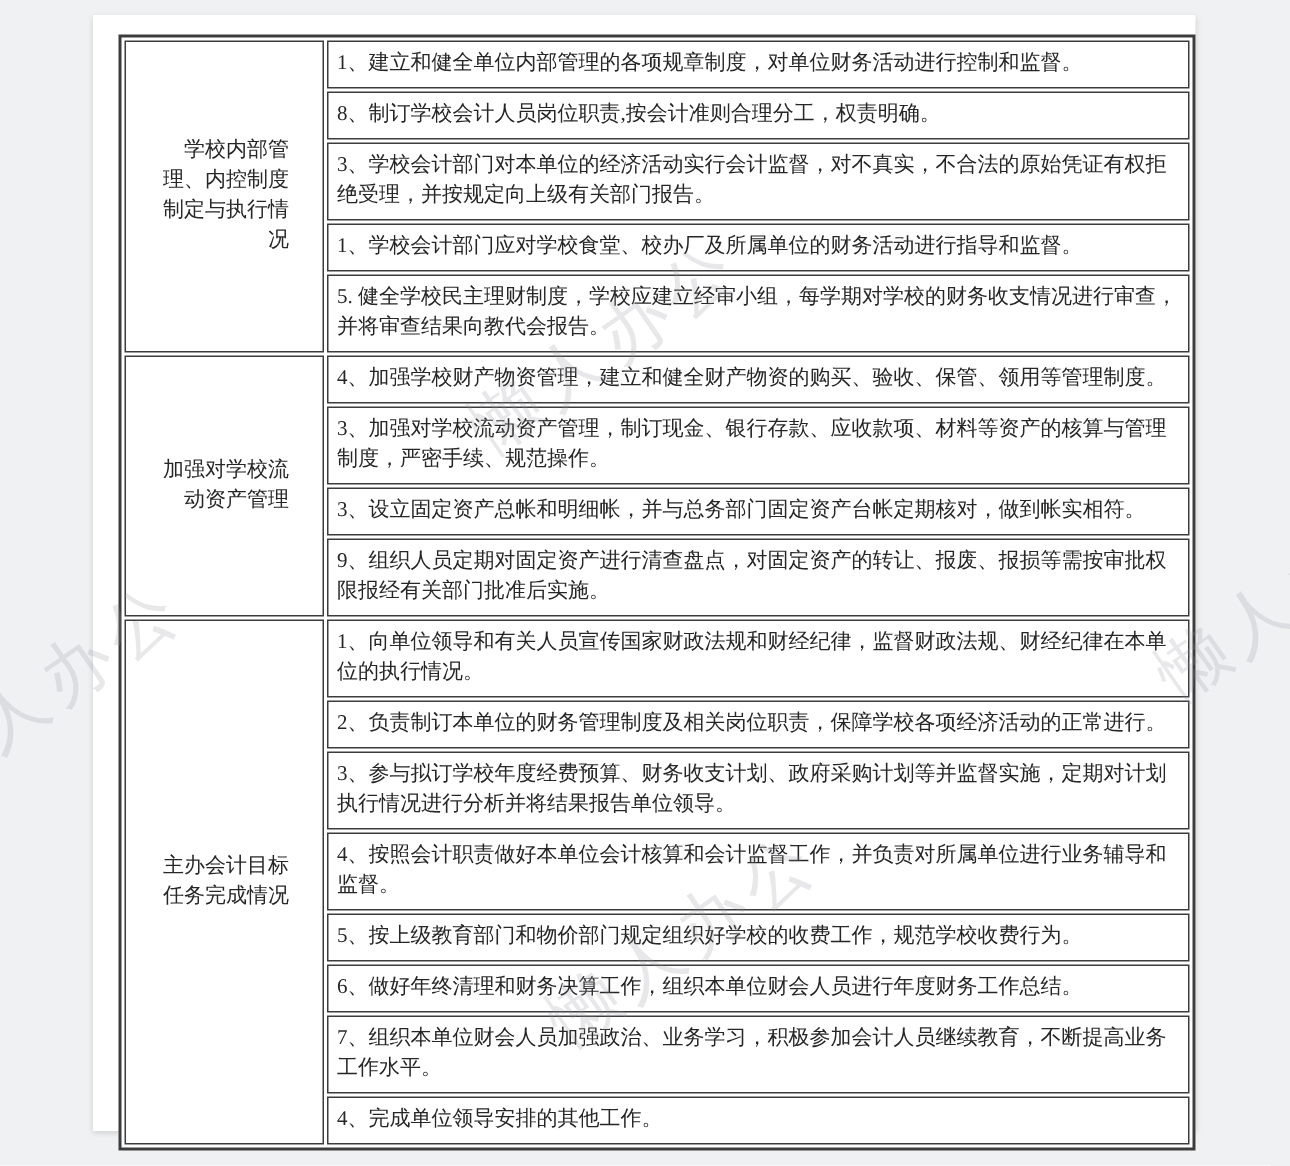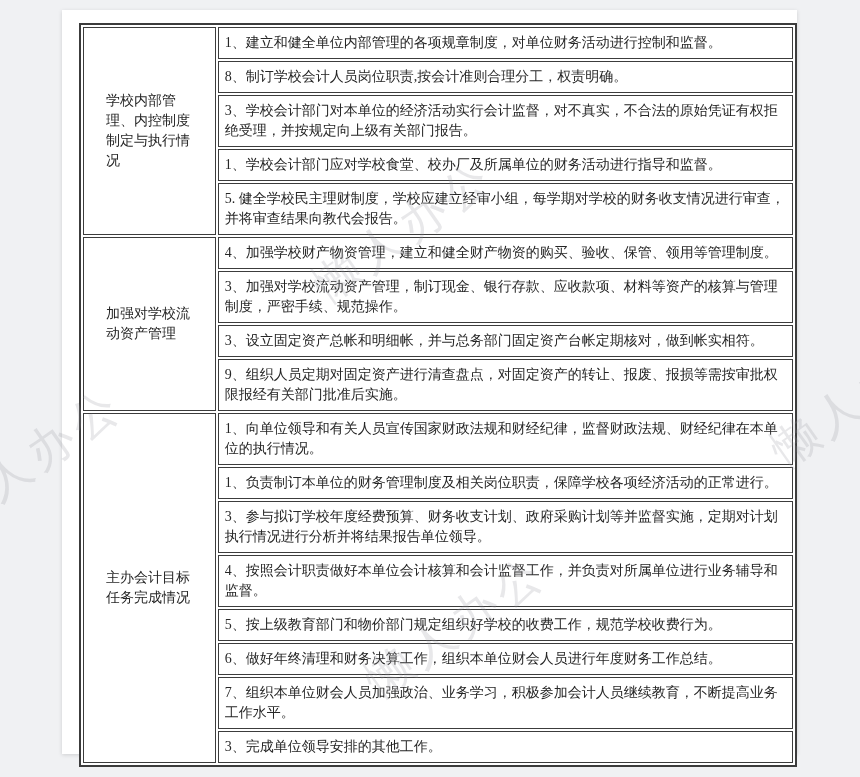--- a/index.html
+++ b/index.html
@@ -29,21 +29,21 @@
     border:1px solid #3c3c3c;
     background:#ffffff;
     color:#262626;
     font-size:14px;
     line-height:20px;
     vertical-align:middle;
     padding:5px 6px;
   }
   td.hdr{
     width:88px;
-    text-align:left;
+    text-align:right;
     padding:5px 22px;
   }
   td.item{
     width:573px;
     text-align:left;
   }
   .wm{
     position:absolute;
     z-index:5;
     font-family:"Liberation Sans","DejaVu Sans",sans-serif;
@@ -95,39 +95,39 @@
         </tr>
         <tr>
           <td class="item">9、组织人员定期对固定资产进行清查盘点，对固定资产的转让、报废、报损等需按审批权限报经有关部门批准后实施。</td>
         </tr>
 
         <tr>
           <td class="hdr" rowspan="8">主办会计目标任务完成情况</td>
           <td class="item">1、向单位领导和有关人员宣传国家财政法规和财经纪律，监督财政法规、财经纪律在本单位的执行情况。</td>
         </tr>
         <tr>
-          <td class="item">1、负责制订本单位的财务管理制度及相关岗位职责，保障学校各项经济活动的正常进行。</td>
+          <td class="item">2、负责制订本单位的财务管理制度及相关岗位职责，保障学校各项经济活动的正常进行。</td>
         </tr>
         <tr>
           <td class="item">3、参与拟订学校年度经费预算、财务收支计划、政府采购计划等并监督实施，定期对计划执行情况进行分析并将结果报告单位领导。</td>
         </tr>
         <tr>
           <td class="item">4、按照会计职责做好本单位会计核算和会计监督工作，并负责对所属单位进行业务辅导和监督。</td>
         </tr>
         <tr>
           <td class="item">5、按上级教育部门和物价部门规定组织好学校的收费工作，规范学校收费行为。</td>
         </tr>
         <tr>
           <td class="item">6、做好年终清理和财务决算工作，组织本单位财会人员进行年度财务工作总结。</td>
         </tr>
         <tr>
           <td class="item">7、组织本单位财会人员加强政治、业务学习，积极参加会计人员继续教育，不断提高业务工作水平。</td>
         </tr>
         <tr>
-          <td class="item">3、完成单位领导安排的其他工作。</td>
+          <td class="item">4、完成单位领导安排的其他工作。</td>
         </tr>
       </tbody>
     </table>
   </div>
 
   <div class="wm wm1">懒人办公</div>
   <div class="wm wm2">懒人办公</div>
   <div class="wm wm3">懒人办公</div>
   <div class="wm wm4">懒人办公</div>
 </div>

